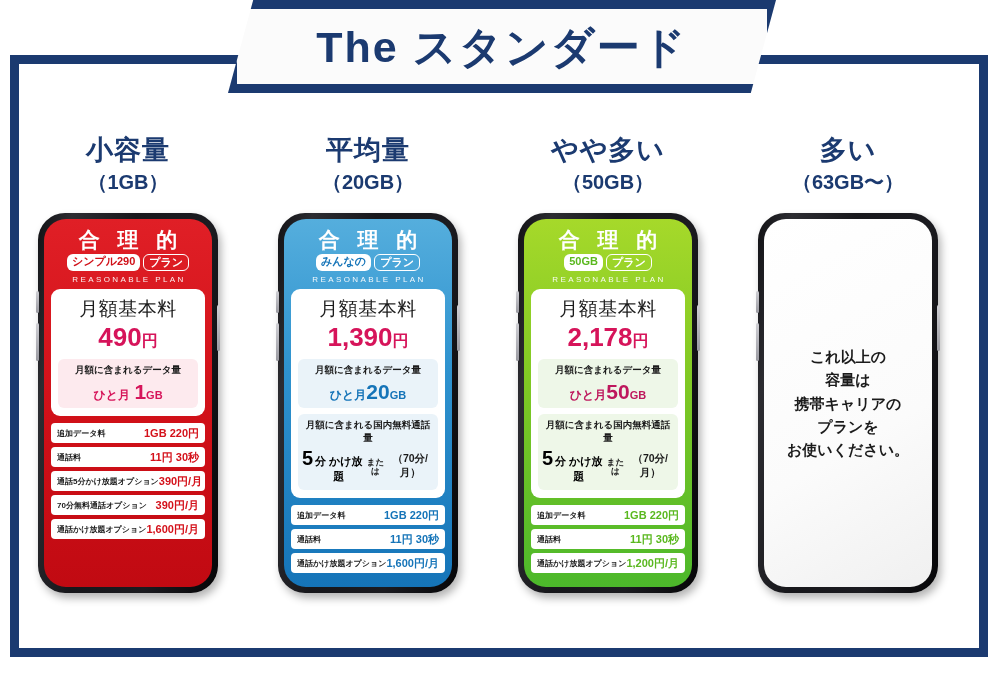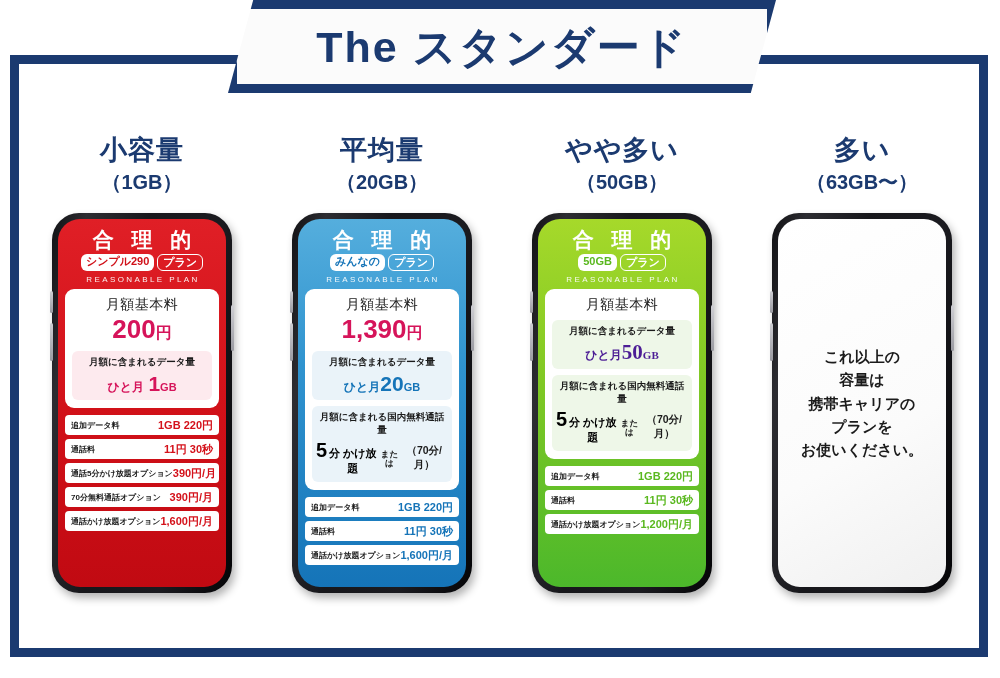--- a/index.html
+++ b/index.html
@@ -48,21 +48,21 @@
     font-weight: bold;
     color: #1b3a70;
     letter-spacing: 2px;
     white-space: nowrap;
     transform: translateY(1px);
   }
 
   
   .columns {
     position: absolute;
-    left: 22px; top: 64px;
+    left: 8px; top: 64px;
     width: 960px; height: 584px;
     display: flex;
   }
   .col {
     flex: 1 1 0;
     display: flex;
     flex-direction: column;
     align-items: center;
     padding-top: 72px;
   }
@@ -162,21 +162,21 @@
   
   .price-card {
     background: #ffffff;
     border-radius: 9px;
     margin: 0 7px;
     padding: 7px 7px 8px;
     flex: 0 0 auto;
   }
   .price-label {
     text-align: center;
-    font-size: 14px;
+    font-size: 19px;
     color: #1b1b1b;
     font-weight: normal;
     letter-spacing: 0.5px;
   }
   .price-value {
     text-align: center;
     font-size: 26px;
     font-weight: bold;
     color: #d6145a;
     line-height: 1.15;
@@ -200,21 +200,21 @@
     color: #1b1b1b;
     letter-spacing: 0px;
   }
   .tile-value {
     margin-top: 4px;
     font-weight: bold;
     line-height: 1;
   }
   .screen.red   .tile-value { color: #d6145a; }
   .screen.blue  .tile-value { color: #1574b8; }
-  .screen.green .tile-value { color: #4c1d95; font-family: Liberation Serif, serif; }
+  .screen.green .tile-value { color: #be185d; }
   .tile-value .small { font-size: 12px; }
   .tile-value .big   { font-size: 21px; }
   .tile-value .unit  { font-size: 11px; }
 
   .call-tile .tile-value-row {
     display: flex;
     align-items: baseline;
     justify-content: center;
     gap: 1px;
     margin-top: 2px;
@@ -303,21 +303,21 @@
           <div class="brand">
             <div class="brand-main">合 理 的</div>
             <div class="brand-badges">
               <span class="badge-a">シンプル290</span>
               <span class="badge-b">プラン</span>
             </div>
             <div class="brand-sub">REASONABLE PLAN</div>
           </div>
           <div class="price-card">
             <div class="price-label">月額基本料</div>
-            <div class="price-value"><span>200</span><span class="yen">円</span></div>
+            <div class="price-value"><span>490</span><span class="yen">円</span></div>
             <div class="tile">
               <div class="tile-label">月額に含まれるデータ量</div>
               <div class="tile-value"><span class="small">ひと月</span>&nbsp;<span class="big">1</span><span class="unit">GB</span></div>
             </div>
           </div>
           <div class="rows">
             <div class="row">
                 <span class="row-label">追加データ料</span>
                 <span class="row-value">1GB 220円</span>
               </div>
@@ -402,20 +402,21 @@
           <div class="brand">
             <div class="brand-main">合 理 的</div>
             <div class="brand-badges">
               <span class="badge-a">50GB</span>
               <span class="badge-b">プラン</span>
             </div>
             <div class="brand-sub">REASONABLE PLAN</div>
           </div>
           <div class="price-card">
             <div class="price-label">月額基本料</div>
+            <div class="price-value"><span>2,178</span><span class="yen">円</span></div>
             <div class="tile">
               <div class="tile-label">月額に含まれるデータ量</div>
               <div class="tile-value"><span class="small">ひと月</span><span class="big">50</span><span class="unit">GB</span></div>
             </div>
             <div class="tile call-tile">
               <div class="tile-label">月額に含まれる国内無料通話量</div>
               <div class="tile-value-row">
                 <span class="num">5</span>
                 <span class="txt">分 かけ放題</span>
                 <span class="stack">

